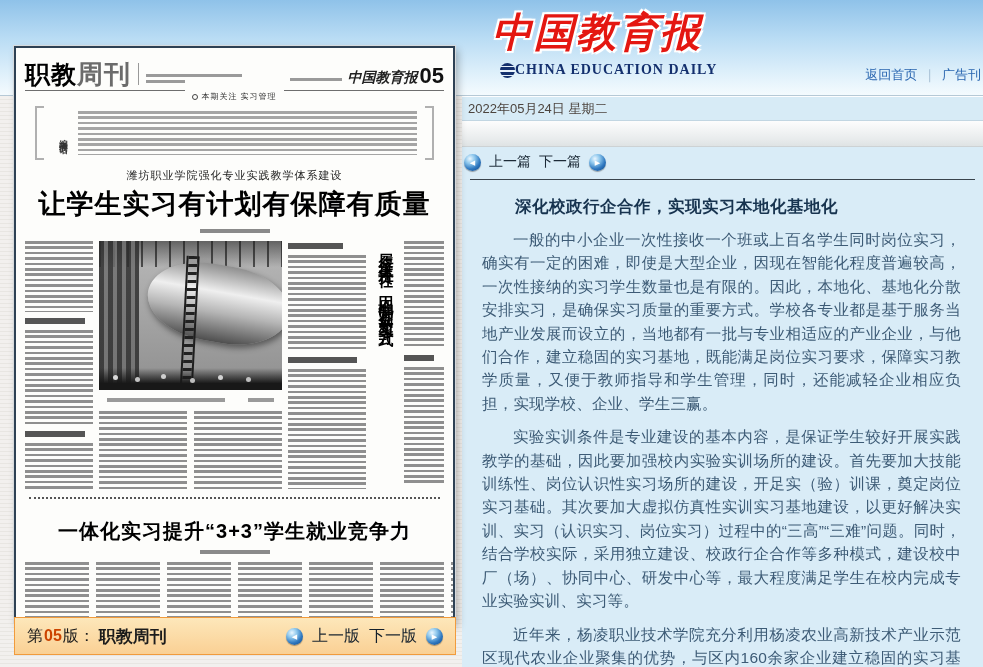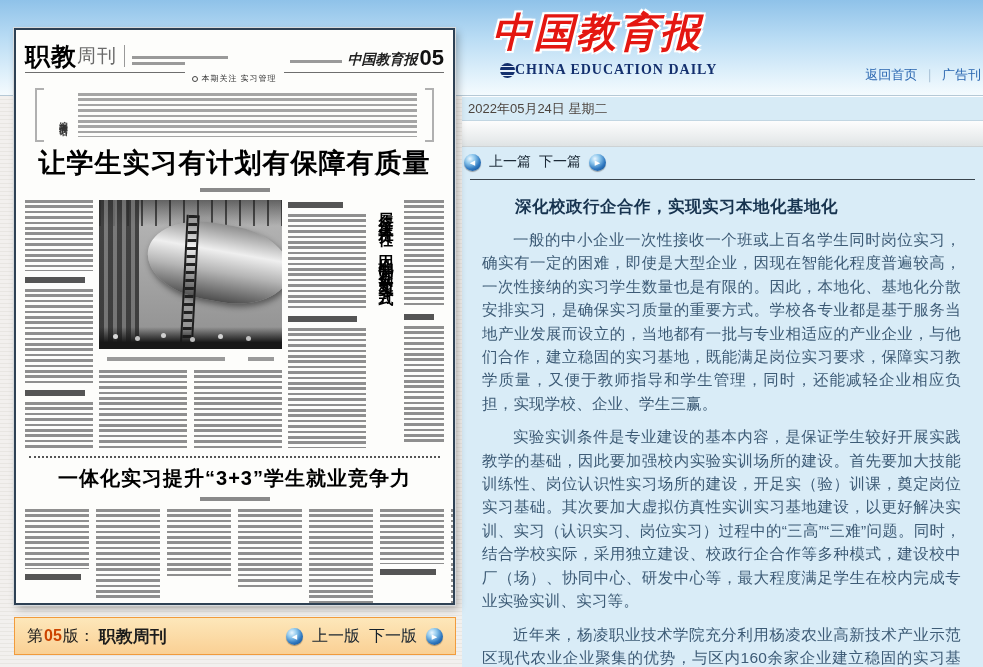--- a/index.html
+++ b/index.html
@@ -40,26 +40,26 @@
      box-shadow:0 1px 1px rgba(0,0,0,.35); }
   .globe span { color:#fff; font-size:7px; line-height:1; }
   .content hr.rule { border:none; border-top:1px solid #39434c; margin:2px 8px 0 8px; }
   .article { padding:10px 22px 0 20px; }
   .article h2.a-h { font-size:16.5px; font-weight:bold; color:#17334f; text-indent:2em;
      margin:6px 0 10px 0; letter-spacing:.5px; }
   .article p { font-size:15.5px; line-height:23.4px; color:#3d5b76; text-align:justify;
      text-indent:2em; margin-bottom:10px; letter-spacing:.2px; }
 
   
-  .paper { position:absolute; left:14px; top:28px; width:441px; height:577px; background:#fdfdfb;
+  .paper { position:absolute; left:14px; top:46px; width:441px; height:577px; background:#fdfdfb;
      border:2px solid #2e4154; box-shadow:0 0 0 1px #d6dadd, 3px 4px 8px rgba(0,0,0,.28);
      padding:9px 9px 6px 9px; overflow:hidden; color:#1c1c1c; }
   .mast { display:flex; align-items:flex-end; height:30px; }
   .mast .t-bold { font-size:25px; font-weight:900; color:#000; letter-spacing:1px; line-height:26px; }
-  .mast .t-light { font-size:19px; font-weight:400; color:#6b6b6b; letter-spacing:1px; line-height:26px; }
+  .mast .t-light { font-size:26px; font-weight:700; color:#6b6b6b; letter-spacing:1px; line-height:26px; }
   .mast .vdiv { width:1px; height:22px; background:#999; margin:0 7px 2px 7px; }
   .mast .info { display:flex; flex-direction:column; gap:3px; padding-bottom:4px; }
   .mast .spacer { flex:1; }
   .mast .brand { font-family:"DejaVu Serif", serif; font-style:italic; font-weight:bold;
      font-size:14px; color:#222; margin-right:2px; white-space:nowrap; }
   .mast .pageno { font-size:22px; font-weight:bold; color:#111; line-height:22px; }
   .g { background-image:repeating-linear-gradient(180deg,#8f8f8f 0 2.6px, transparent 2.6px 5.4px); }
   .g-line { height:3px; background:#9a9a9a; }
   .focus-row { border-top:1px solid #6e6e6e; margin-top:3px; text-align:center; height:12px; }
   .focus-row .pill { position:relative; top:-6px; background:#fdfdfb; padding:15px 7px; font-size:8px;
@@ -95,21 +95,21 @@
      border-left:2px solid #1e1e1e; border-right:2px solid #1e1e1e; transform:rotate(3deg); }
   .ph-workers { position:absolute; bottom:0; left:0; width:100%; height:22px;
      background:linear-gradient(180deg, transparent, #181818 70%); }
   .ph-helmet { position:absolute; bottom:10px; width:5px; height:5px; border-radius:50%; background:#d8d8d8;
      box-shadow:22px 2px 0 #c4c4c4, 48px -1px 0 #cfcfcf, 77px 3px 0 #bdbdbd, 105px 0 0 #d2d2d2, 133px 2px 0 #c0c0c0; left:14px; }
   .caption-row { display:flex; justify-content:space-between; margin-top:4px; padding:0 8px; }
   .vert-head { writing-mode:vertical-rl; font-size:15px; font-weight:bold; color:#000;
      letter-spacing:4px; line-height:24px; height:100%; }
   .dotted { border:none; border-top:2px dotted #555; margin:8px 4px 0 4px; }
   .headline2 { text-align:center; font-size:20px; font-weight:900; color:#000; letter-spacing:1px;
-     margin-top:7px; }
+     margin-top:19px; }
   .cols2 { column-count:6; column-gap:7px; height:104px; margin-top:8px; }
   .cols2 .blk { break-inside:avoid; margin-bottom:5px; }
 
   
   .page-bar { position:absolute; left:14px; top:617px; width:442px; height:38px;
      background:linear-gradient(180deg,#fde7ba,#fad094); border:1px solid #f19b3c;
      display:flex; align-items:center; padding:0 12px; font-size:16px; color:#1c1c1c; }
   .page-bar .no { color:#cc4400; font-weight:bold; margin:0 1px; }
   .page-bar .section { font-weight:900; font-size:17px; margin-left:4px; }
   .page-bar .spacer { flex:1; }
@@ -178,20 +178,21 @@
     <span class="pill"><span class="q"></span><span>本期关注 实习管理</span></span>
   </div>
 
   <div class="ed-note">
     <div class="brk l"></div>
     <div class="ed-label">编者的话</div>
     <div class="ed-text g"></div>
     <div class="brk r"></div>
   </div>
 
+  <div class="kicker">潍坊职业学院强化专业实践教学体系建设</div>
   <div class="headline1">让学生实习有计划有保障有质量</div>
   <div class="byline"></div>
 
   <div class="main-cols">
     <div class="col" style="width:68px">
       <div class="gseg g" style="height:74px"></div>
       <div class="sub"></div>
       <div class="gseg g" style="height:100px"></div>
       <div class="sub"></div>
       <div class="gseg g" style="height:48px"></div>

